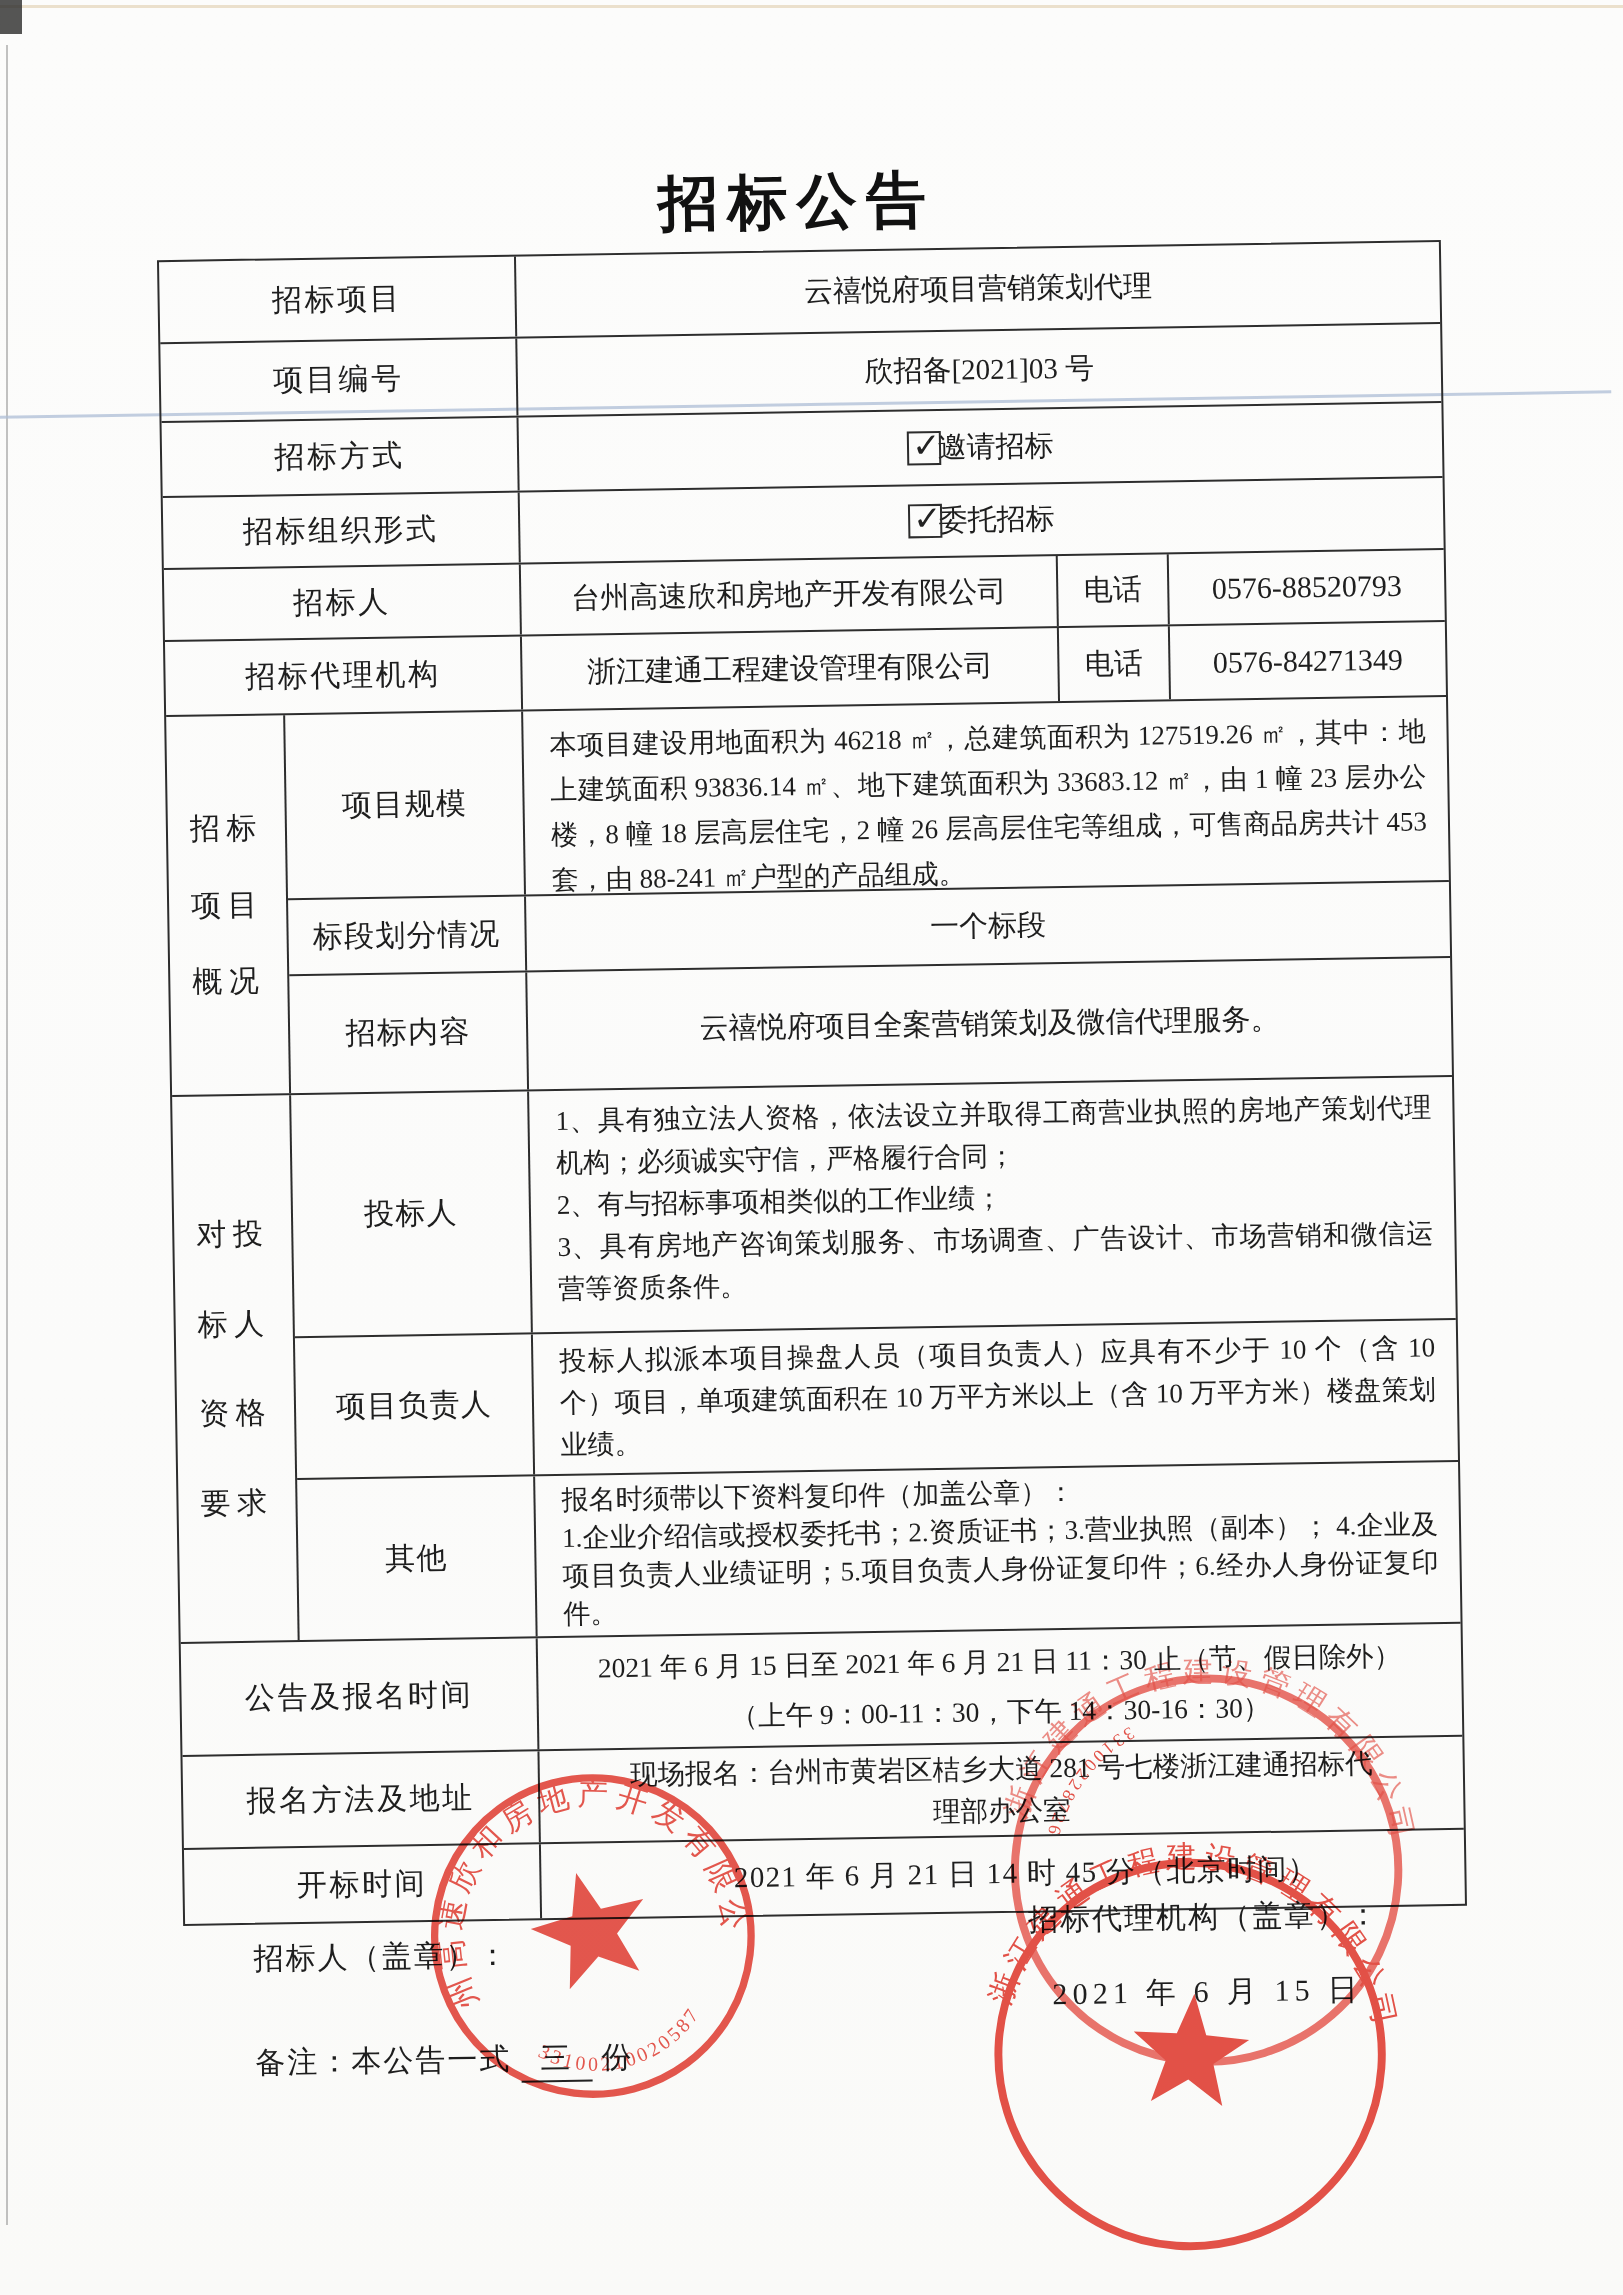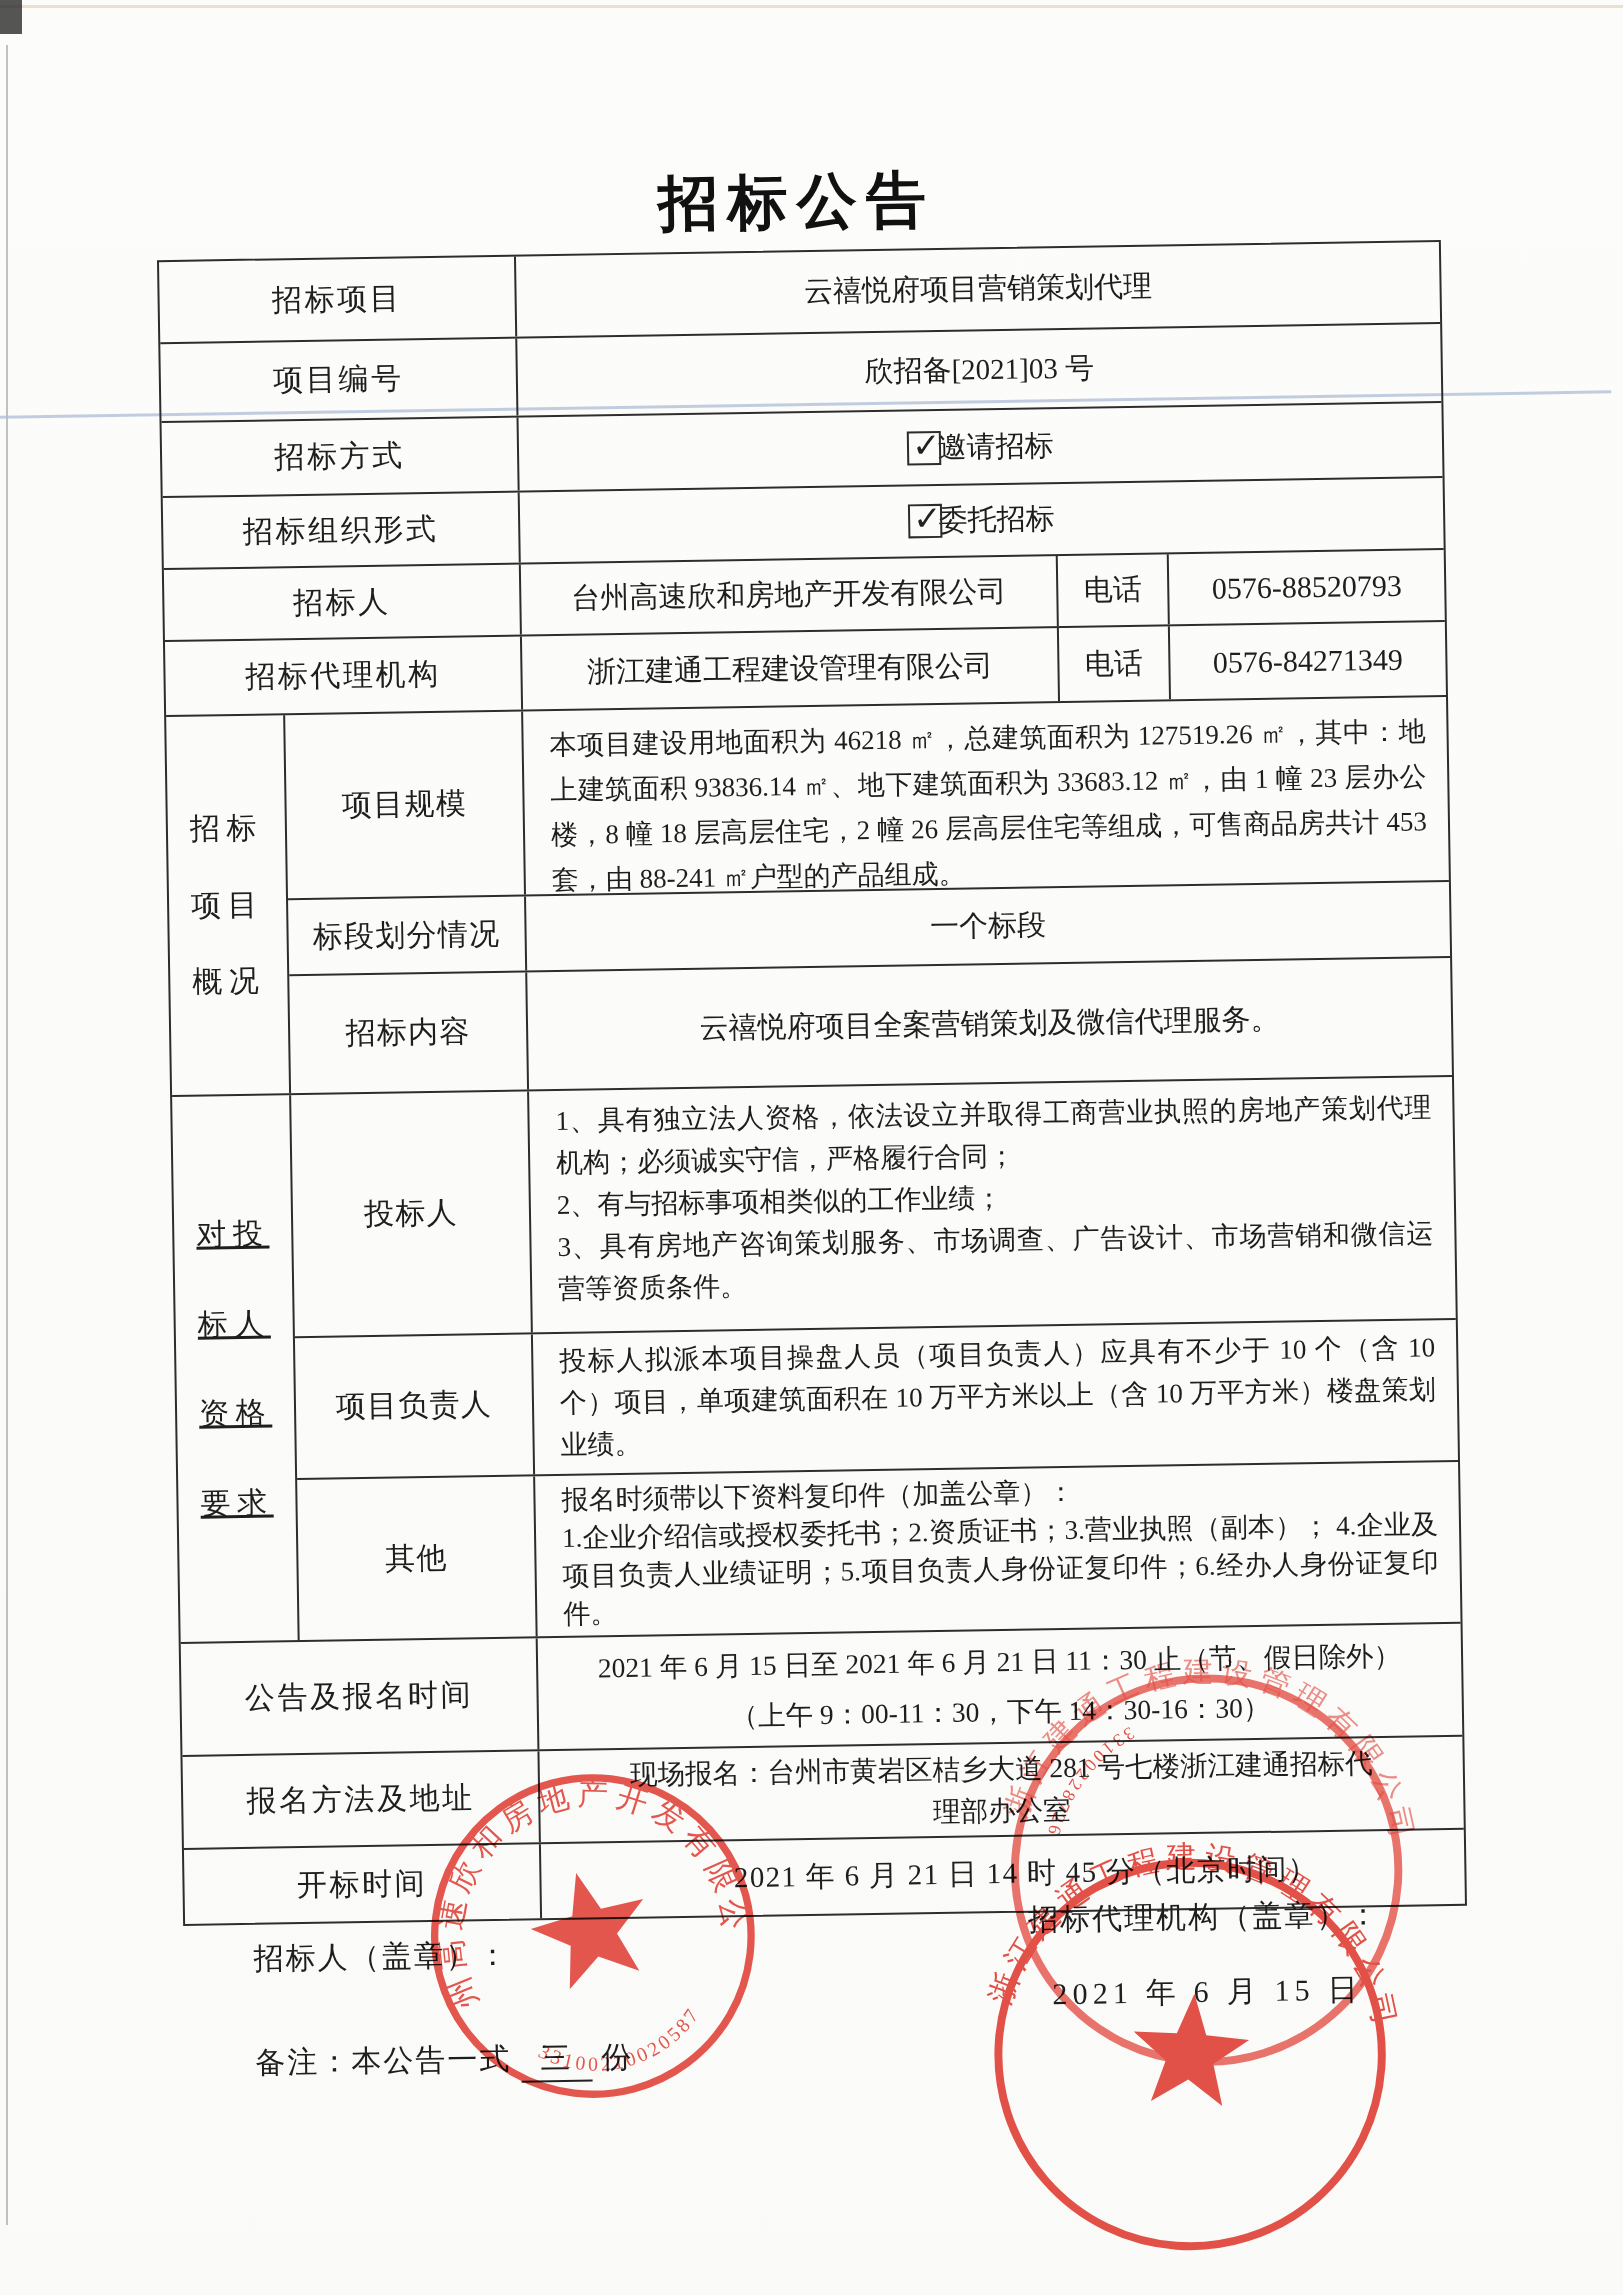--- a/index.html
+++ b/index.html
@@ -27,21 +27,21 @@
   .val{flex:1;display:flex;align-items:center;justify-content:center;font-size:29px;box-sizing:border-box;}
   .phone-lab{width:113px;flex:0 0 113px;border-left:2px solid #2d2d2d;border-right:2px solid #2d2d2d;
        display:flex;align-items:center;justify-content:center;font-size:29px;box-sizing:border-box;}
   .phone-num{width:275px;flex:0 0 275px;display:flex;align-items:center;justify-content:center;
        font-size:30px;font-family:"Liberation Serif",serif;box-sizing:border-box;}
 
   .gcol{width:119px;flex:0 0 119px;border-right:2px solid #2d2d2d;display:flex;flex-direction:column;
         align-items:center;justify-content:center;font-size:30px;letter-spacing:6.5px;box-sizing:border-box;}
   .gcol div{line-height:1.15;}
   .g1 .gcol div{margin:21px 4px;}
-  .g2 .gcol div{margin:27.5px 0;text-decoration:underline;}
+  .g2 .gcol div{margin:27.5px 0;}
   .gbody{flex:1;display:flex;flex-direction:column;}
   .srow{display:flex;border-bottom:2px solid #2d2d2d;box-sizing:border-box;}
   .srow:last-child{border-bottom:none;}
   .slab{width:238px;flex:0 0 238px;border-right:2px solid #2d2d2d;display:flex;align-items:center;justify-content:center;
         font-size:30px;letter-spacing:1.3px;box-sizing:border-box;}
   .scontent{flex:1;box-sizing:border-box;}
 
   .para{font-size:27px;line-height:45px;text-align:justify;padding:11.8px 21px 0 26px;}
   .center-one{display:flex;align-items:center;justify-content:center;font-size:29px;}
   .items{padding:9.2px 21px 0 26px;}

